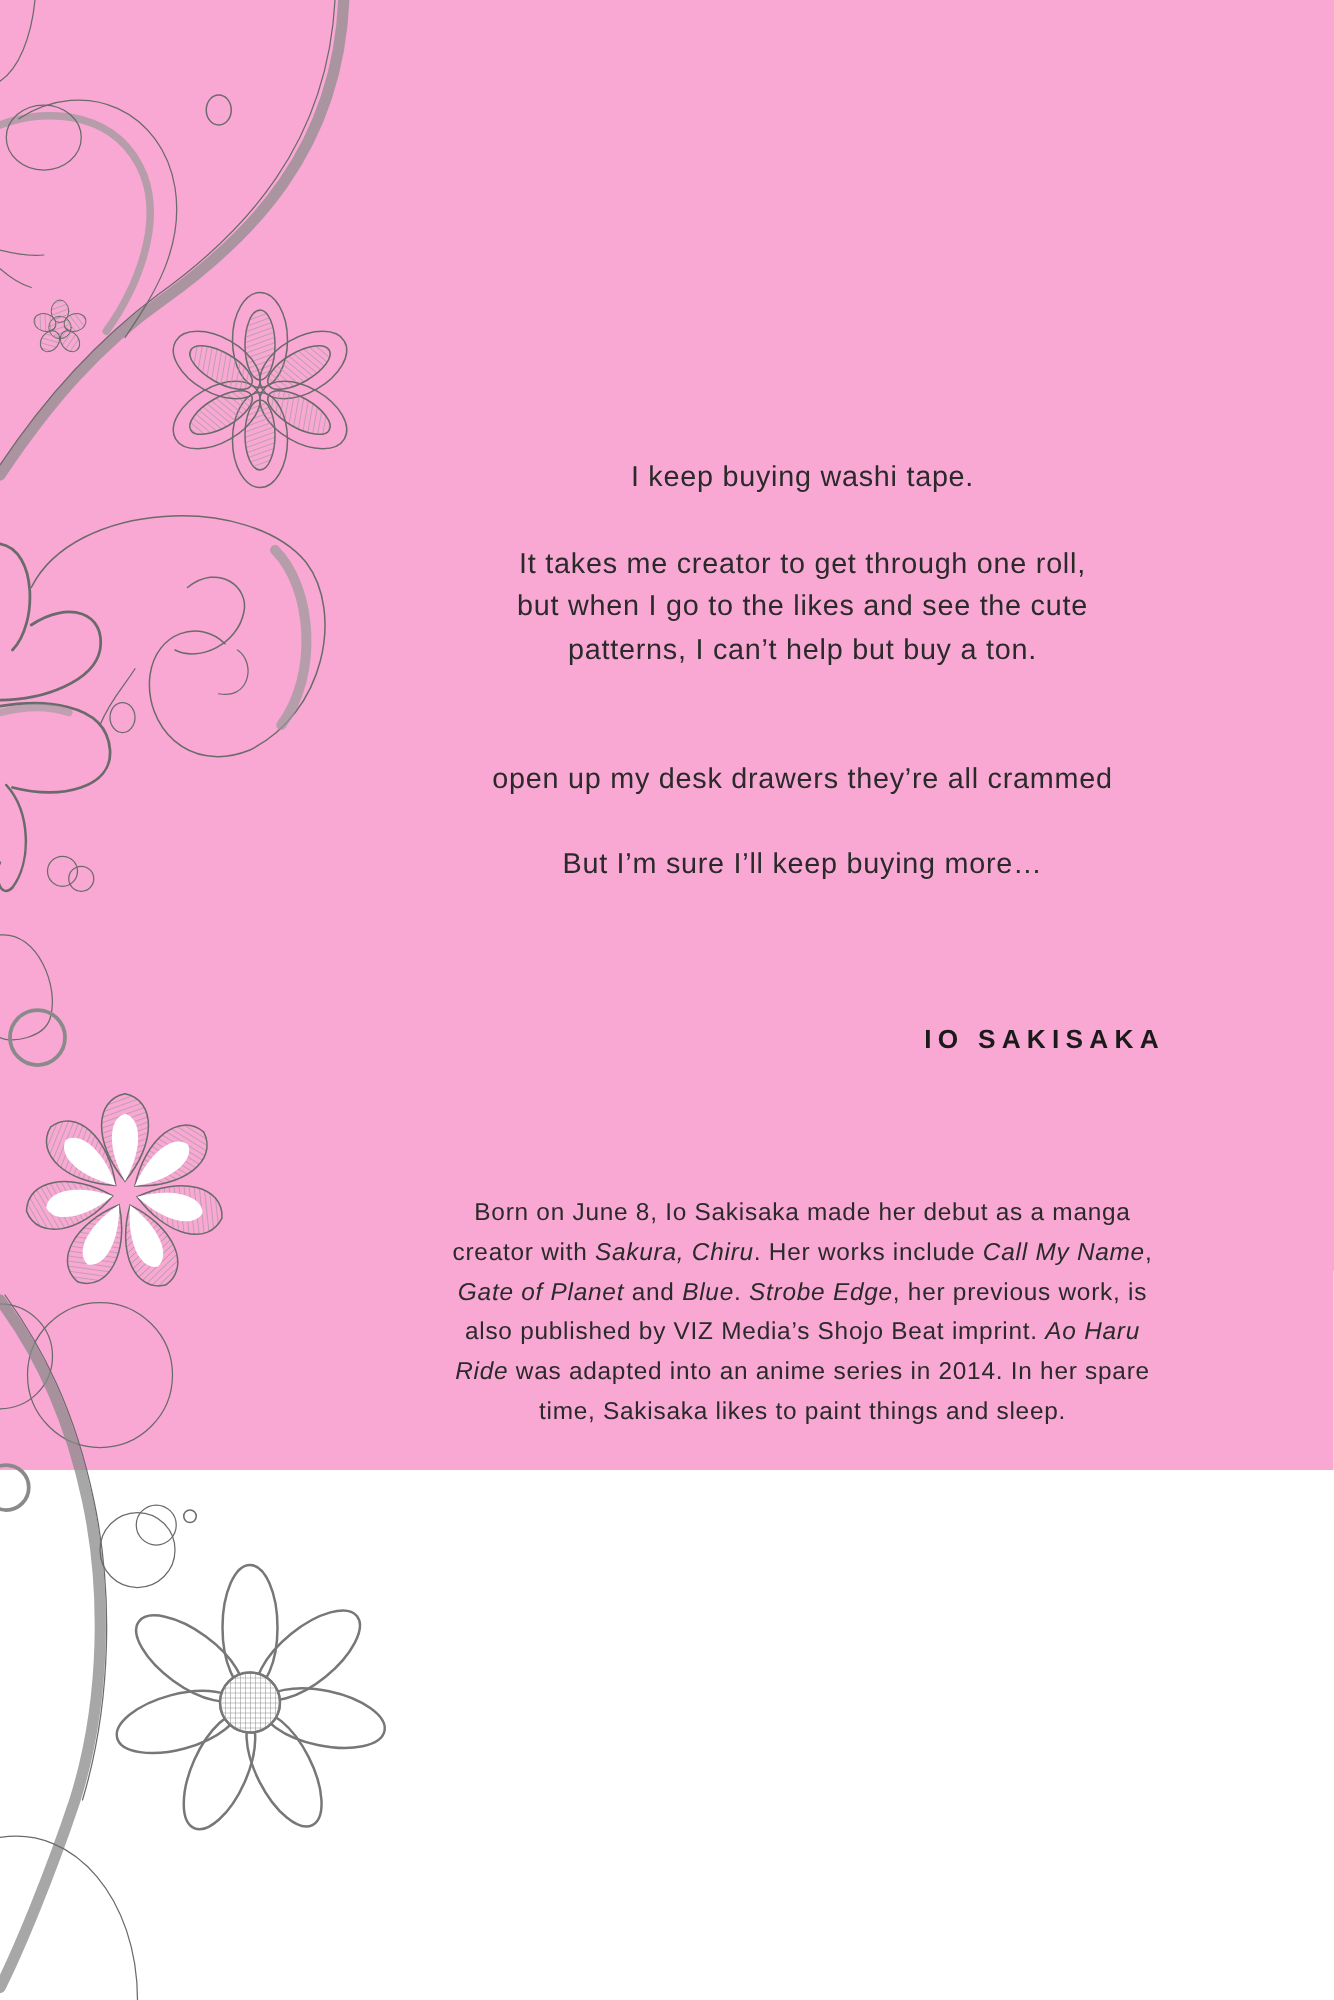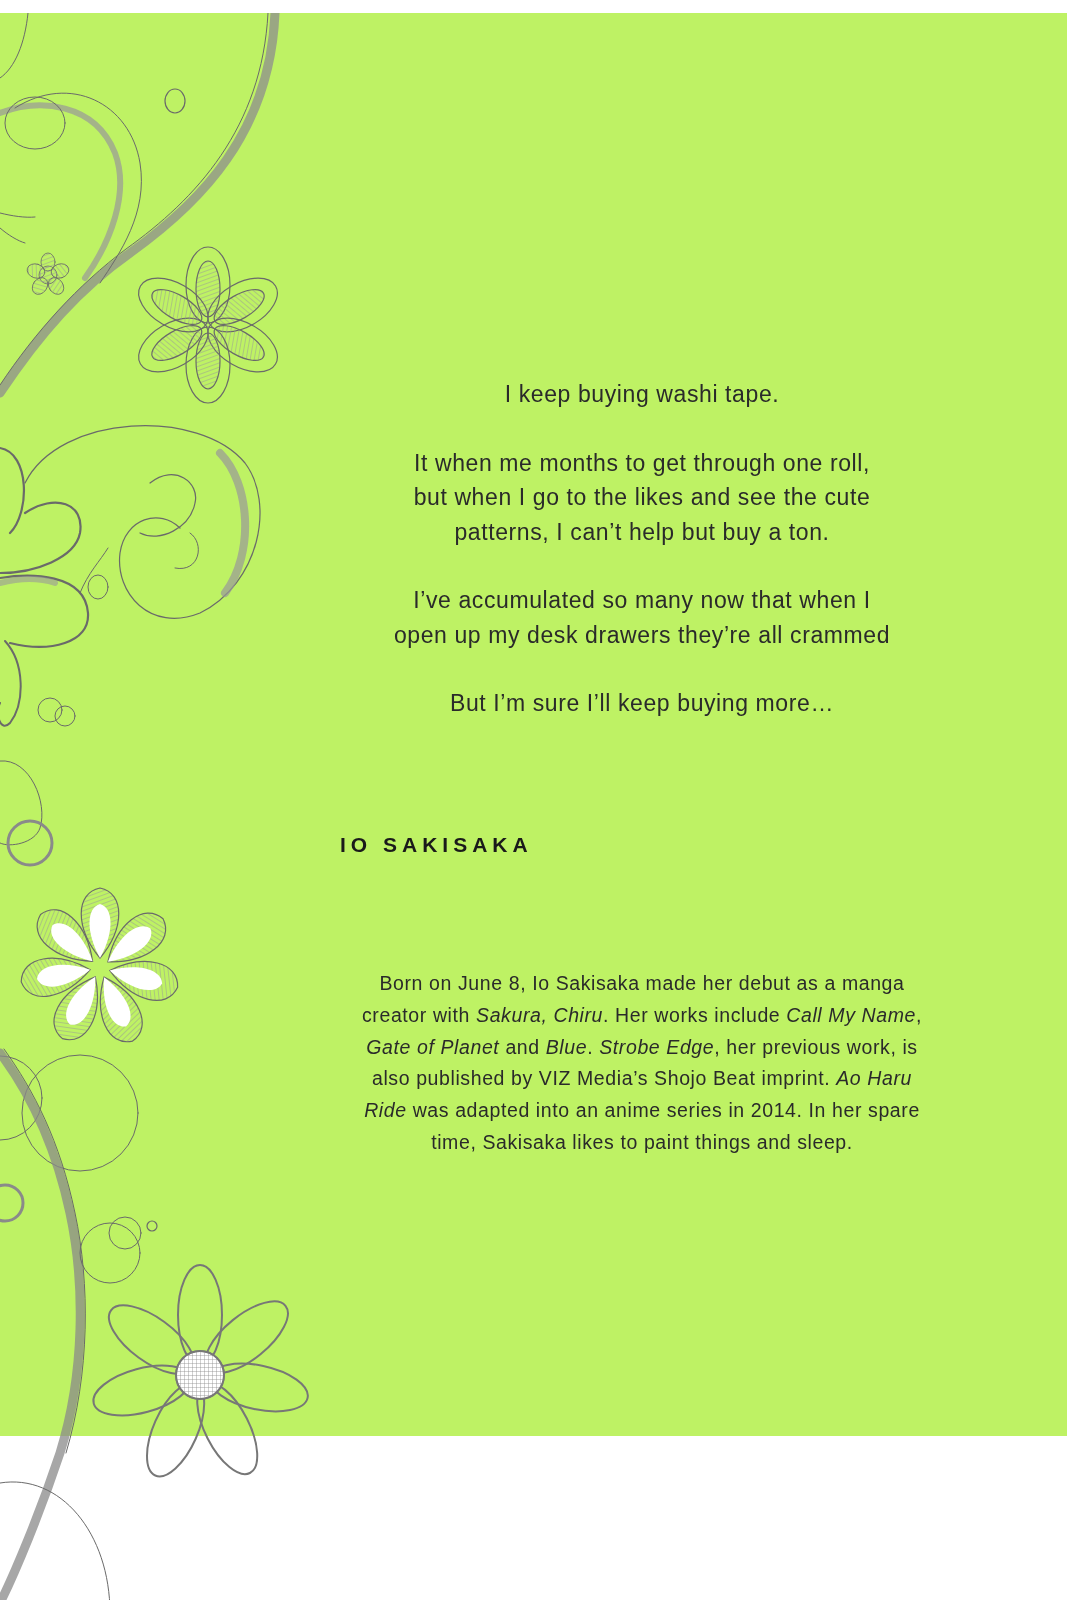--- a/index.html
+++ b/index.html
@@ -1,28 +1,28 @@
 <!DOCTYPE html>
 <html><head>
   <meta charset="utf-8">
   <style>
     html, body { margin: 0; padding: 0; background: #ffffff; }
     body { width: 1067px; height: 1600px; position: relative; overflow: hidden; }
-    .page { position: absolute; left: 0; top: 0; width: 1067px; height: 1423px; background: #bef264; margin-top: 13px; }
+    .page { position: absolute; left: 0; top: 0; width: 1067px; height: 1176px; background: #f9a8d4; }
     .art { position: absolute; left: 0; top: 0; width: 330px; height: 1600px; }
     .art svg { width: 330px; height: 1600px; display: block; }
     .text-col {
       position: absolute; left: 340px; width: 604px; text-align: center;
       font-family: "Liberation Sans", "DejaVu Sans", sans-serif;
       color: #2a2a2a;
     }
     .note { top: 364px; font-size: 23px; line-height: 34.5px; letter-spacing: 0.6px; }
     .note p { margin: 0 0 34px 0; }
     .signature {
-      position: absolute; left: 340px; width: 604px; top: 820px; text-align: left;
+      position: absolute; left: 328px; width: 604px; top: 820px; text-align: right;
       font-family: "Liberation Sans", "DejaVu Sans", sans-serif;
       font-weight: bold; font-size: 21px; letter-spacing: 5px; color: #1a1a1a;
     }
     .bio { top: 955px; font-size: 19.5px; line-height: 31.8px; letter-spacing: 0.6px; left: 360px; width: 564px; }
     .bio p { margin: 0; text-align: center; }
     .bio em { font-style: italic; }
   </style>
 </head>
 <body>
 
@@ -151,26 +151,26 @@
           <circle r="24" fill="url(#grid)" stroke-width="1.5"></circle>
         </g>
         <path d="M0 1470 C60 1460 110 1520 110 1600" stroke-width="1"></path>
       </g>
     </svg>
   </div>
 
   <div class="text-col note">
     <p>I keep buying washi tape.</p>
     <p>
-      <span>It when me months to get through one roll,</span><br>
+      <span>It takes me creator to get through one roll,</span><br>
       <span>but when I go to the likes and see the cute</span><br>
       <span>patterns, I can’t help but buy a ton.</span>
     </p>
     <p>
-      <span>I’ve accumulated so many now that when I</span><br>
+      <br>
       <span>open up my desk drawers they’re all crammed</span><br>
     </p>
     <p>But I’m sure I’ll keep buying more…</p>
   </div>
 
   <div class="signature">IO SAKISAKA</div>
 
   <div class="text-col bio">
     <p>
       <span>Born on June 8, Io Sakisaka made her debut as a manga creator with </span><em>Sakura, Chiru</em><span>. Her works include </span><em>Call My Name</em><span>, </span><em>Gate of Planet</em><span> and </span><em>Blue</em><span>. </span><em>Strobe Edge</em><span>, her previous work, is also published by VIZ Media’s Shojo Beat imprint. </span><em>Ao Haru Ride</em><span> was adapted into an anime series in 2014. In her spare time, Sakisaka likes to paint things and sleep.</span>

